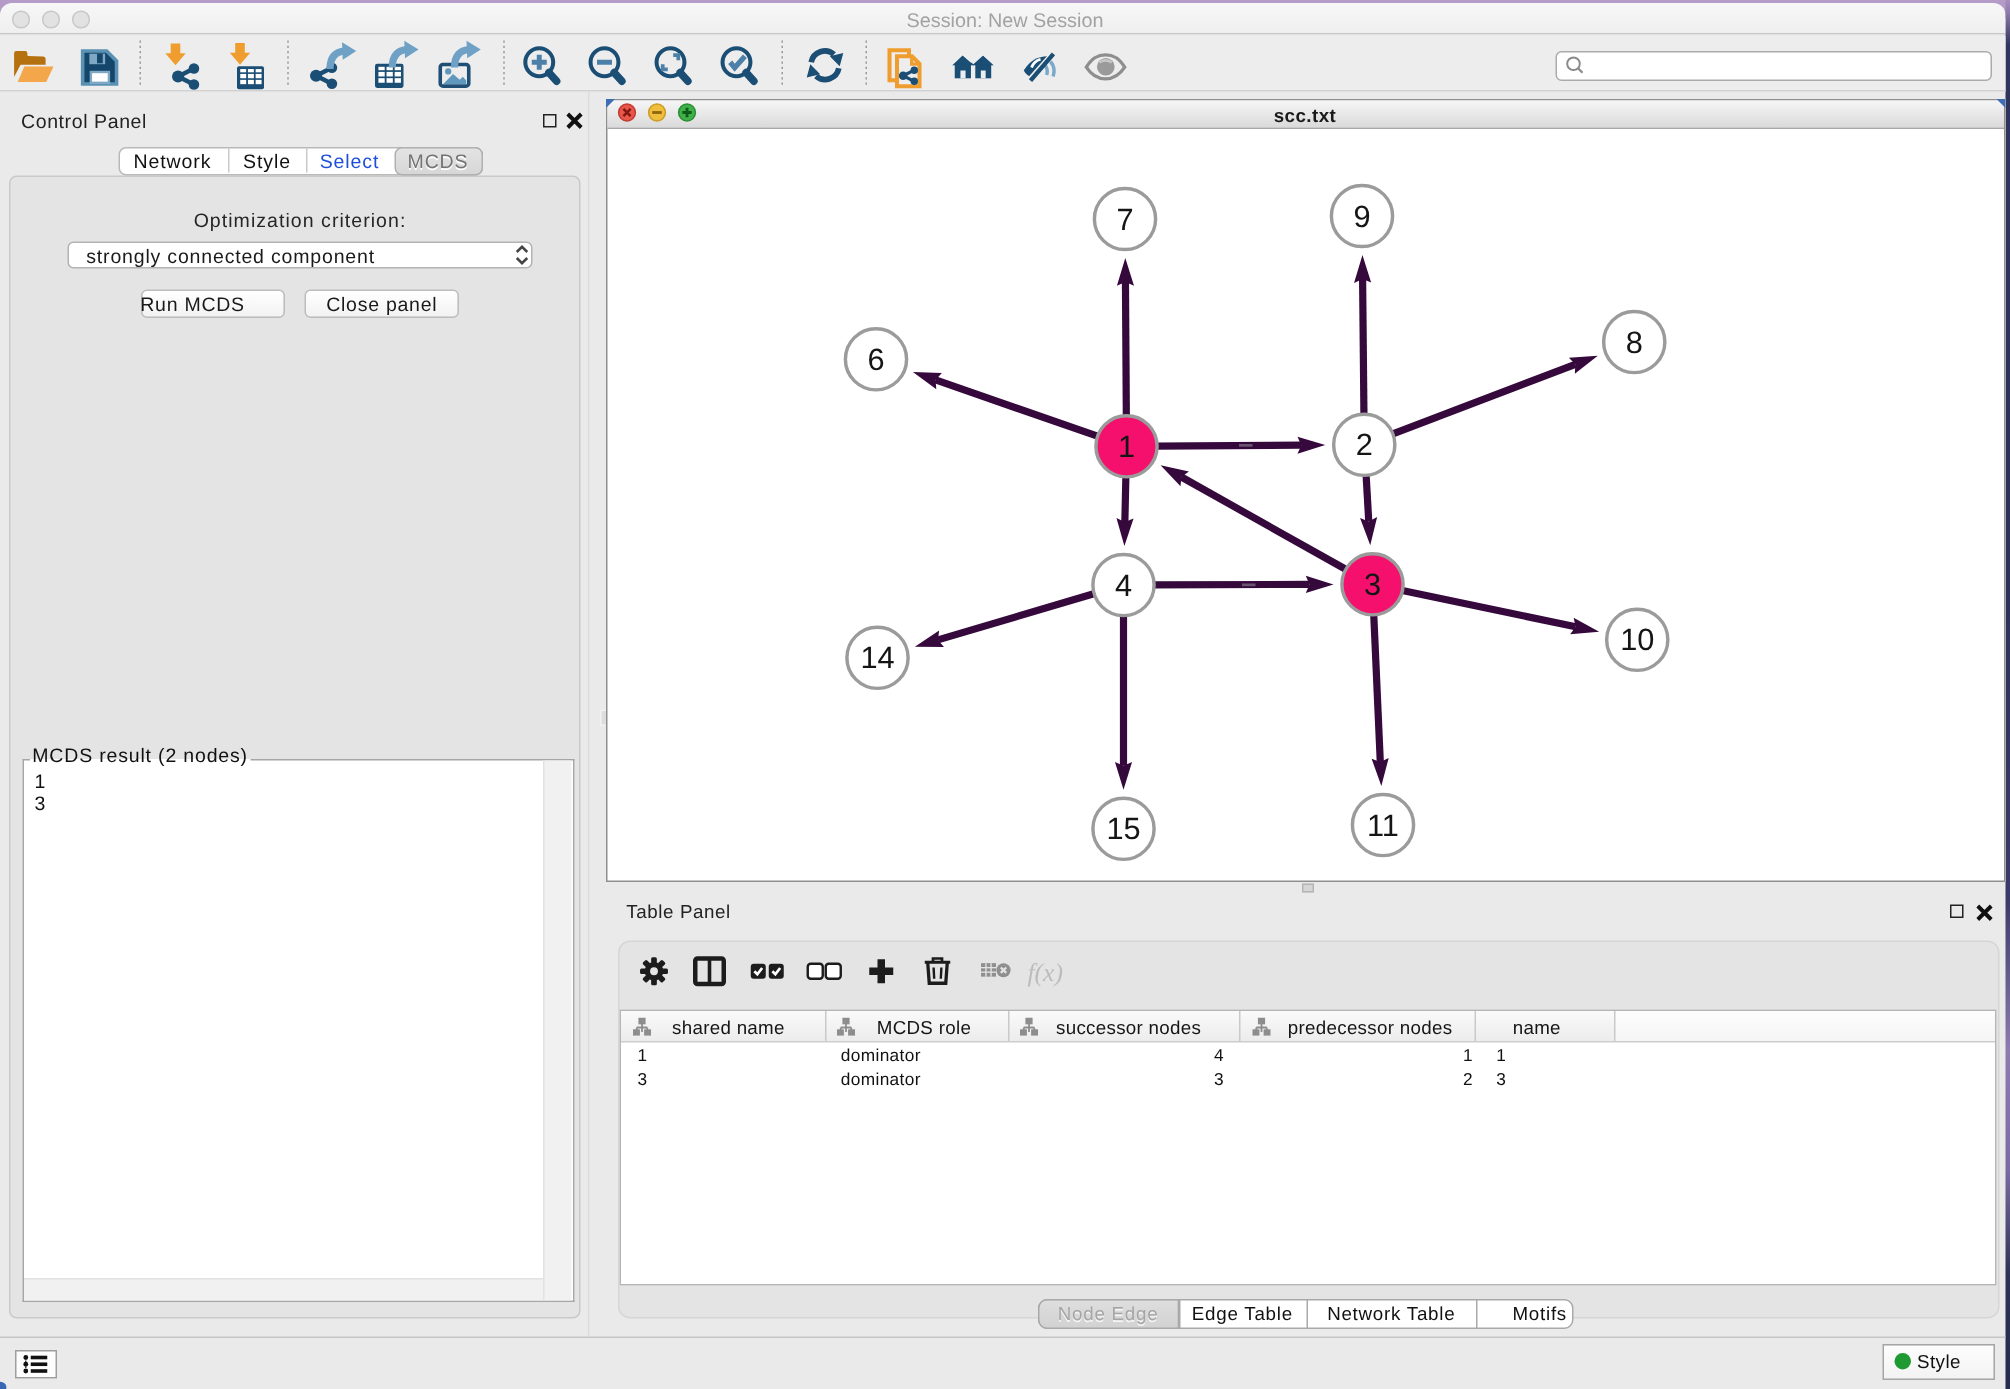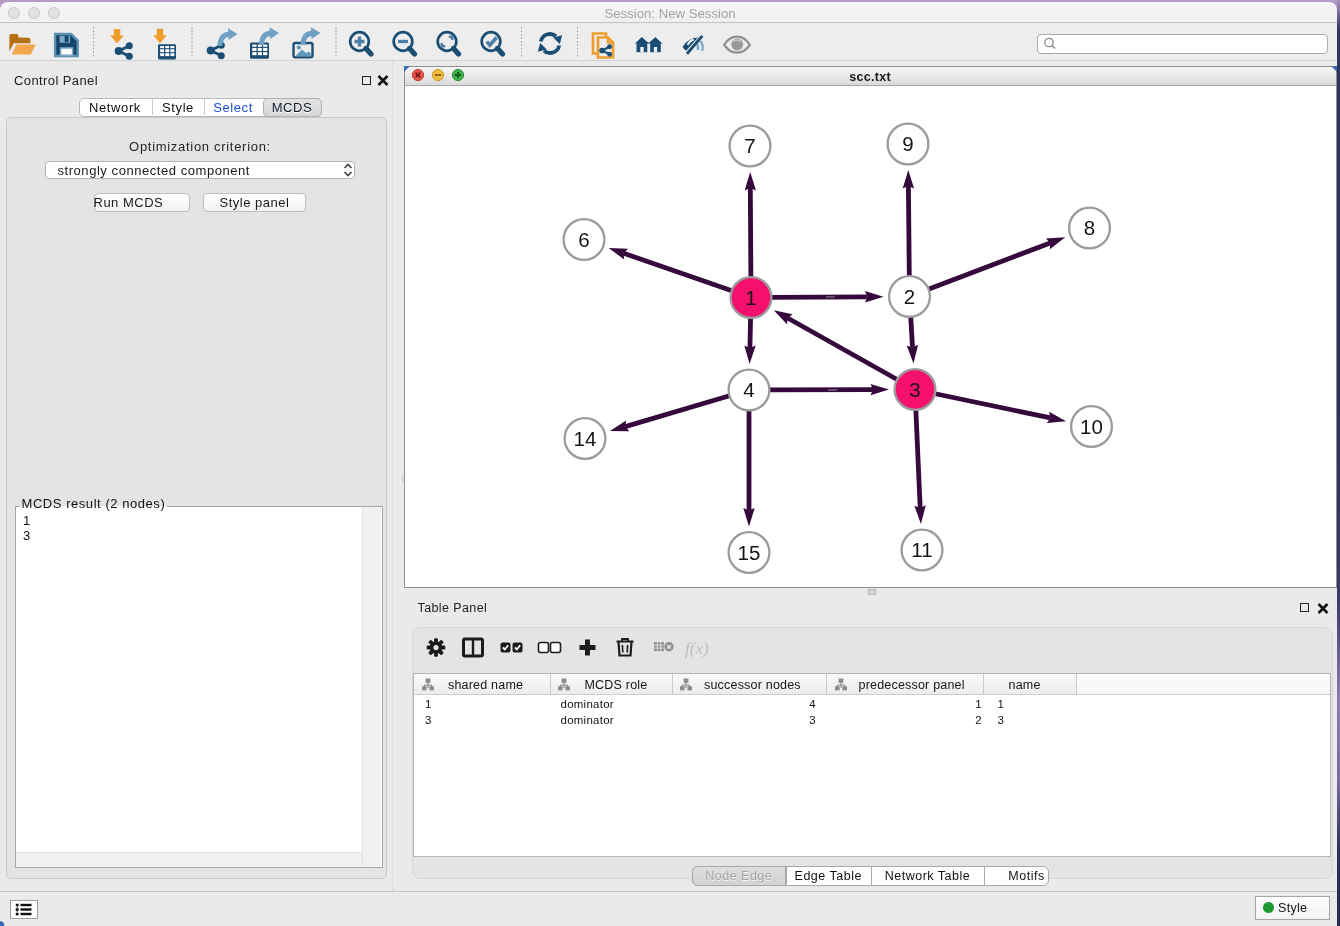--- a/index.html
+++ b/index.html
@@ -174,32 +174,32 @@
 <path d="M 2.5 2 L 11.5 11 M 11.5 2 L 2.5 11" stroke="#111" stroke-width="2.6"></path>
   </svg>
 <div class="abs" style="left:6px;top:117px;width:380.5px;height:762px;background:#e4e4e4;border:1px solid #c9c9c9;border-radius:5px"></div>
 <div class="abs" style="left:78.5px;top:97.5px;width:243px;height:19px;background:#fff;border:1px solid #b9b9b9;border-radius:5px"></div>
 <div class="abs" style="left:262.5px;top:97.5px;width:59px;height:19px;background:linear-gradient(#e3e3e3,#d7d7d7);border:1px solid #b0b0b0;border-radius:5px 5px 5px 5px"></div>
 <div class="abs" style="left:151.5px;top:99px;width:1px;height:16px;background:#c9c9c9"></div>
 <div class="abs" style="left:204px;top:99px;width:1px;height:16px;background:#c9c9c9"></div>
 <div class="txt" style="left:78.5px;top:100px;width:73px;text-align:center;font-size:13px;letter-spacing:0.6px;color:#111">Network</div>
 <div class="txt" style="left:151.5px;top:100px;width:53px;text-align:center;font-size:13px;letter-spacing:0.6px;color:#111">Style</div>
 <div class="txt" style="left:204px;top:100px;width:58px;text-align:center;font-size:13px;letter-spacing:0.6px;color:#1d4ed8">Select</div>
-<div class="txt" style="left:262.5px;top:100px;width:59px;text-align:center;font-size:13px;letter-spacing:0.6px;color:#0f172a;text-shadow:0 1px 0 #fff">MCDS</div>
+<div class="txt" style="left:262.5px;top:100px;width:59px;text-align:center;font-size:13px;letter-spacing:0.6px;color:#737373;text-shadow:0 1px 0 #fff">MCDS</div>
 <div class="txt" style="left:20px;top:138.5px;width:360px;text-align:center;font-size:13px;letter-spacing:0.7px;color:#262626">Optimization criterion:</div>
 <div class="abs" style="left:45px;top:160.5px;width:309.5px;height:18.5px;background:#fff;border:1px solid #b3b3b3;border-radius:4px"></div>
 <div class="txt" style="left:57.5px;top:162.5px;font-size:13px;letter-spacing:0.55px;color:#1a1a1a">strongly connected component</div>
 <svg class="abs" style="left:341px;top:162px" width="14" height="16" viewBox="0 0 14 16">
 <path d="M 3.5 6 L 7 2.5 L 10.5 6" stroke="#444" stroke-width="1.7" fill="none"></path>
 <path d="M 3.5 10 L 7 13.5 L 10.5 10" stroke="#444" stroke-width="1.7" fill="none"></path>
   </svg>
 <div class="abs" style="left:93.5px;top:193px;width:96px;height:18.5px;background:linear-gradient(#ffffff,#f2f2f2);border:1px solid #bdbdbd;border-radius:4px"></div>
 <div class="txt" style="left:93.5px;top:195px;width:108px;text-align:left;font-size:13px;letter-spacing:0.5px;color:#1a1a1a">Run MCDS</div>
 <div class="abs" style="left:203px;top:193px;width:103px;height:18.5px;background:linear-gradient(#ffffff,#f2f2f2);border:1px solid #bdbdbd;border-radius:4px"></div>
-<div class="txt" style="left:203px;top:195px;width:103px;text-align:center;font-size:13px;letter-spacing:0.5px;color:#1a1a1a">Style panel</div>
+<div class="txt" style="left:203px;top:195px;width:103px;text-align:center;font-size:13px;letter-spacing:0.5px;color:#1a1a1a">Close panel</div>
 <div class="abs" style="left:14.5px;top:505.5px;width:368.5px;height:362.5px;background:#fff;border:1px solid #a6a6a6;border-top:none"></div>
 <div class="abs" style="left:14.5px;top:505.5px;width:5px;height:1px;background:#a6a6a6"></div>
 <div class="abs" style="left:167px;top:505.5px;width:216px;height:1px;background:#a6a6a6"></div>
 <div class="txt" style="left:21.5px;top:495.5px;font-size:13px;letter-spacing:0.55px;color:#111">MCDS result (2 nodes)</div>
 <div class="txt" style="left:23px;top:512.5px;font-size:13px;color:#111">1</div>
 <div class="txt" style="left:23px;top:528px;font-size:13px;color:#111">3</div>
 <div class="abs" style="left:362px;top:506.5px;width:19px;height:360.5px;background:#f1f1f1;border-left:1px solid #e2e2e2"></div>
 <div class="abs" style="left:15.5px;top:851.5px;width:346.5px;height:15px;background:#f1f1f1;border-top:1px solid #e2e2e2"></div>
 <div class="abs" style="left:392px;top:61px;width:1px;height:830px;background:#dcdcdc"></div>
 <div class="abs" style="left:399.5px;top:473px;width:5px;height:11px;background:#dedede;border:1px solid #f2f2f2"></div>
@@ -361,21 +361,21 @@
   </svg>
 <svg style="position:absolute;left:833.5px;top:678px" width="14" height="13" viewBox="0 0 14 13">
 <path d="M 7 3 V 10 M 3.5 7 H 10.5 M 3.5 7 V 9 M 10.5 7 V 9" stroke="#8d8d8d" stroke-width="1.2" fill="none"></path>
 <rect x="4.6" y="0.5" width="4.8" height="4.4" fill="#8d8d8d"></rect>
 <rect x="1" y="8.2" width="4.6" height="4.2" fill="#8d8d8d"></rect>
 <rect x="8.4" y="8.2" width="4.6" height="4.2" fill="#8d8d8d"></rect>
   </svg>
 <div class="txt" style="left:448px;top:677.5px;font-size:12.5px;letter-spacing:0.2px;color:#151515">shared name</div>
 <div class="txt" style="left:584.5px;top:677.5px;font-size:12.5px;letter-spacing:0.2px;color:#151515">MCDS role</div>
 <div class="txt" style="left:704px;top:677.5px;font-size:12.5px;letter-spacing:0.2px;color:#151515">successor nodes</div>
-<div class="txt" style="left:858.5px;top:677.5px;font-size:12.5px;letter-spacing:0.2px;color:#151515">predecessor panel</div>
+<div class="txt" style="left:858.5px;top:677.5px;font-size:12.5px;letter-spacing:0.2px;color:#151515">predecessor nodes</div>
 <div class="txt" style="left:1008.5px;top:677.5px;font-size:12.5px;letter-spacing:0.2px;color:#151515">name</div>
 <div class="txt" style="left:425px;top:697.5px;font-size:11.5px;letter-spacing:0.25px;color:#111">1</div>
 <div class="txt" style="left:560.5px;top:697.5px;font-size:11.5px;letter-spacing:0.25px;color:#111">dominator</div>
 <div class="txt" style="left:716px;top:697.5px;width:100px;text-align:right;font-size:11.5px;letter-spacing:0.25px;color:#111">4</div>
 <div class="txt" style="left:882px;top:697.5px;width:100px;text-align:right;font-size:11.5px;letter-spacing:0.25px;color:#111">1</div>
 <div class="txt" style="left:997.5px;top:697.5px;font-size:11.5px;letter-spacing:0.25px;color:#111">1</div>
 <div class="txt" style="left:425px;top:713.5px;font-size:11.5px;letter-spacing:0.25px;color:#111">3</div>
 <div class="txt" style="left:560.5px;top:713.5px;font-size:11.5px;letter-spacing:0.25px;color:#111">dominator</div>
 <div class="txt" style="left:716px;top:713.5px;width:100px;text-align:right;font-size:11.5px;letter-spacing:0.25px;color:#111">3</div>
 <div class="txt" style="left:882px;top:713.5px;width:100px;text-align:right;font-size:11.5px;letter-spacing:0.25px;color:#111">2</div>

